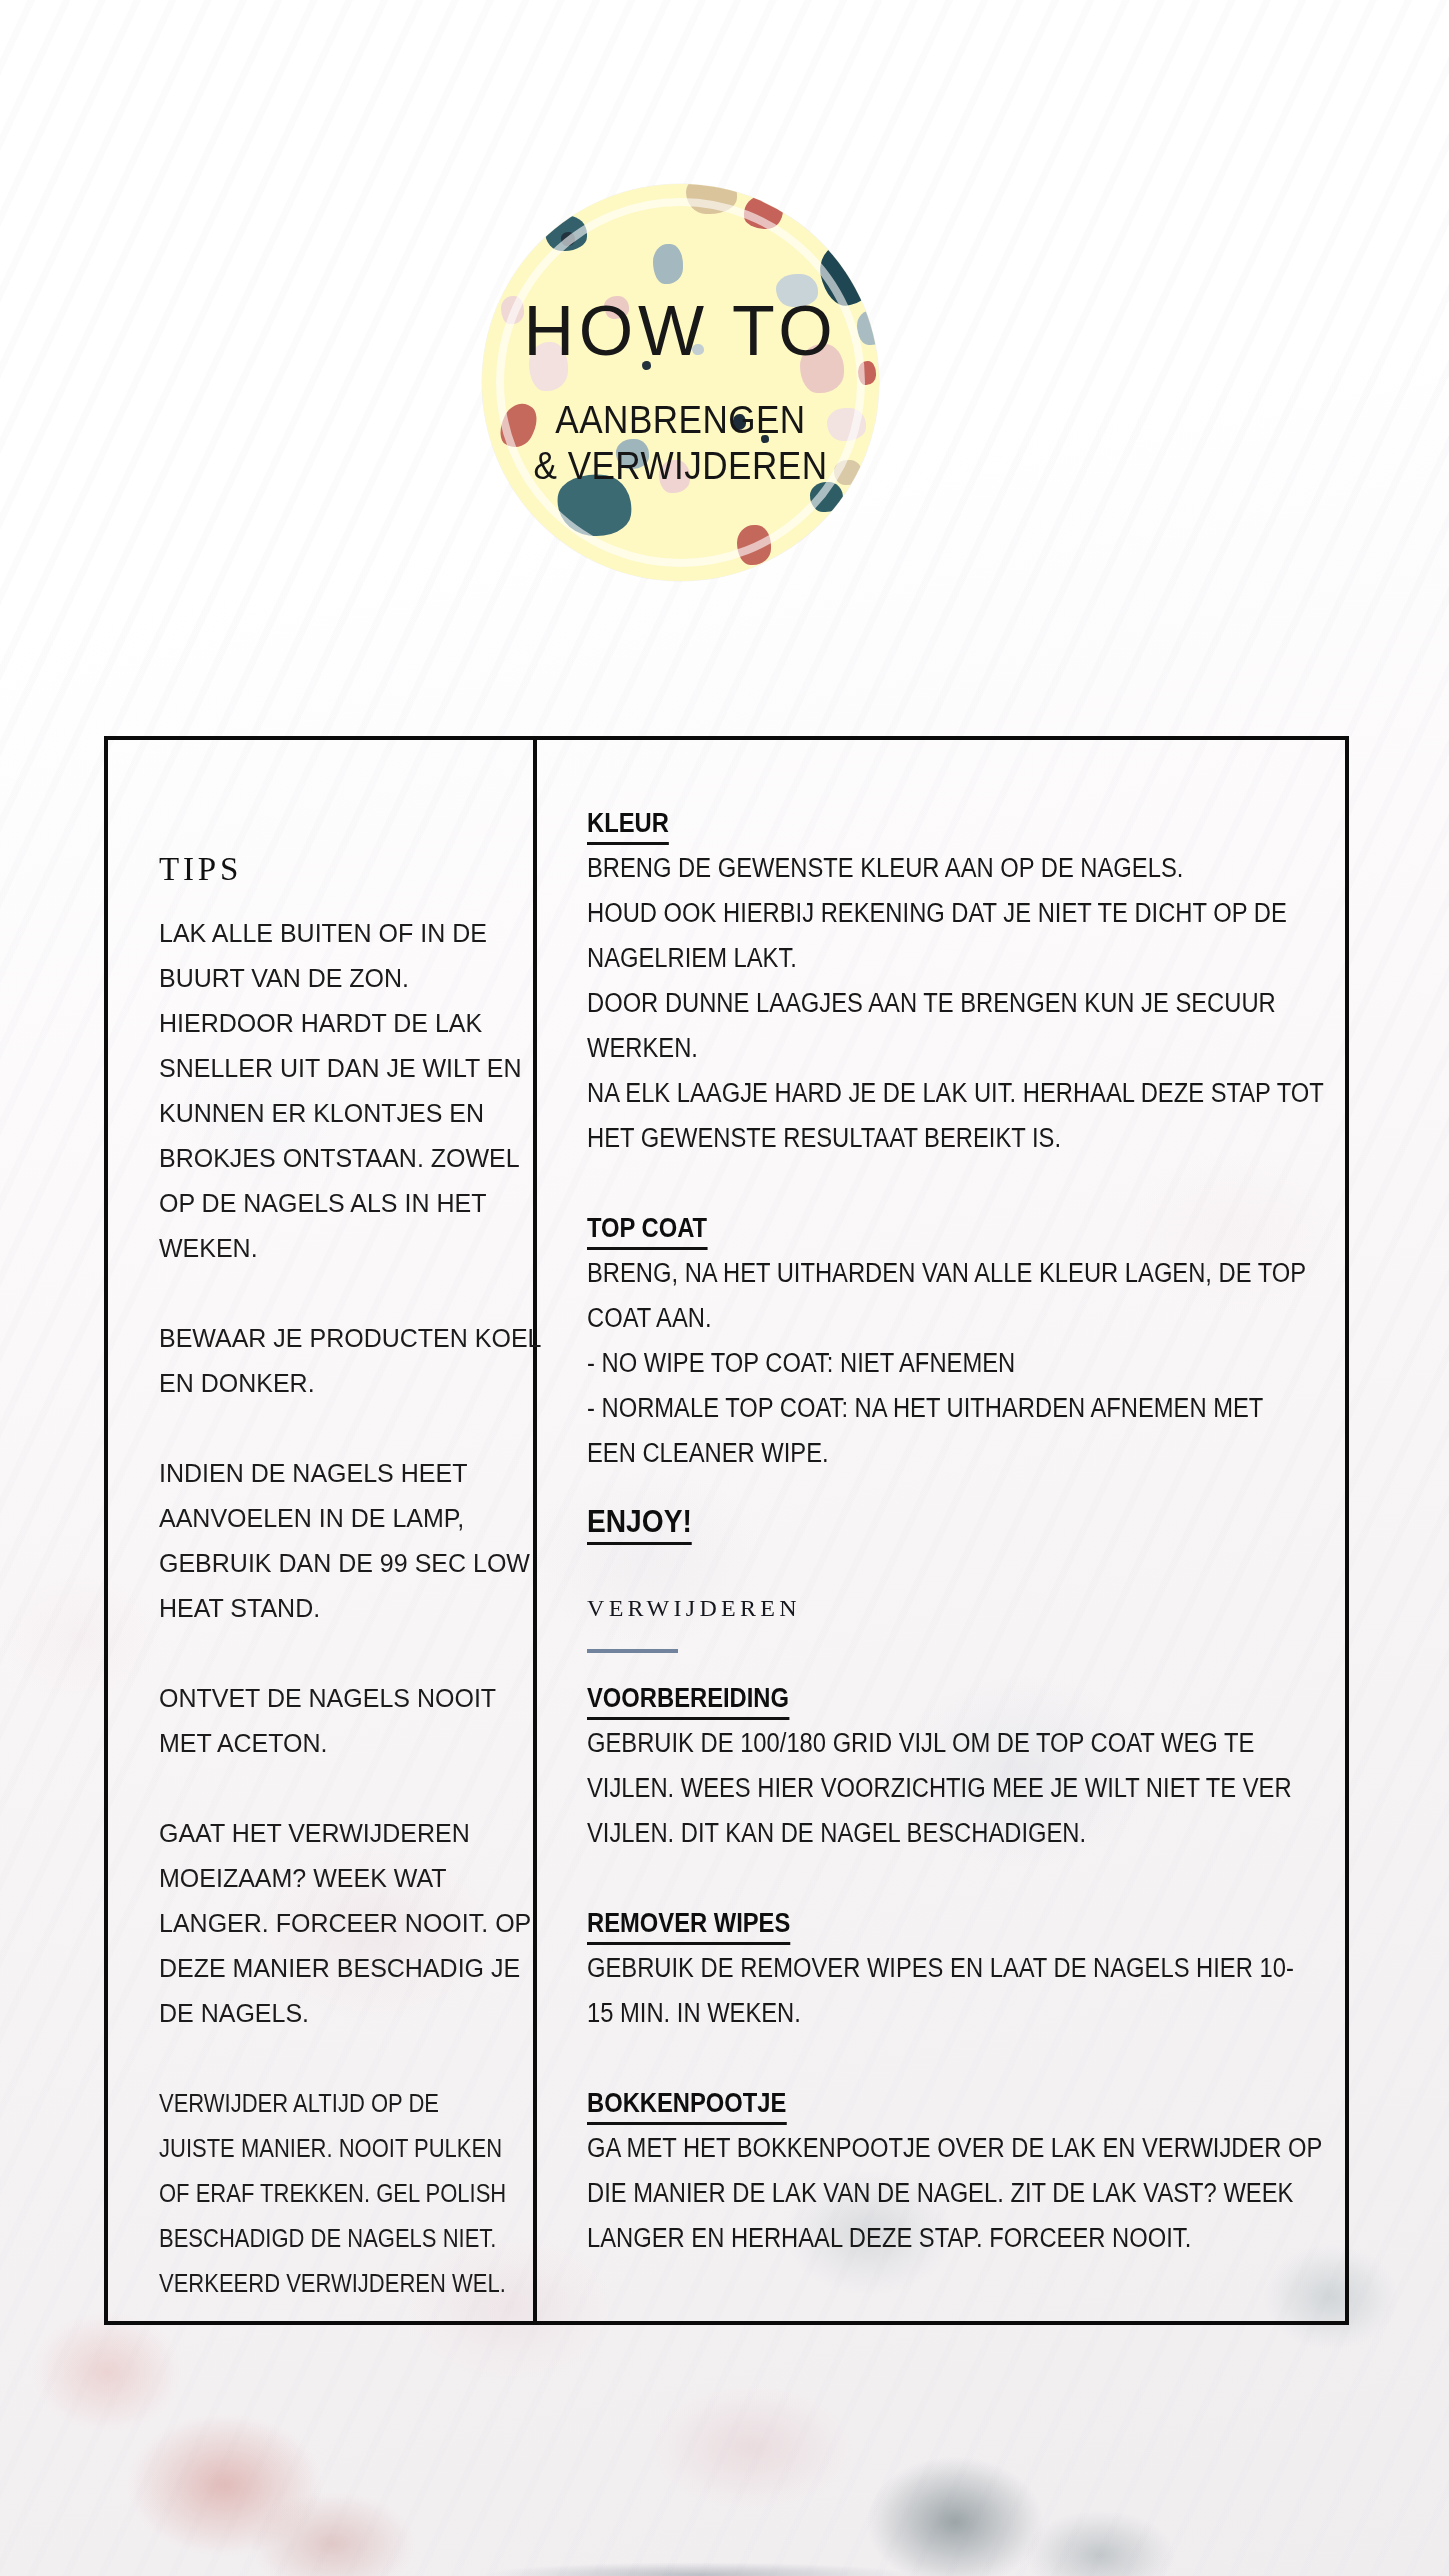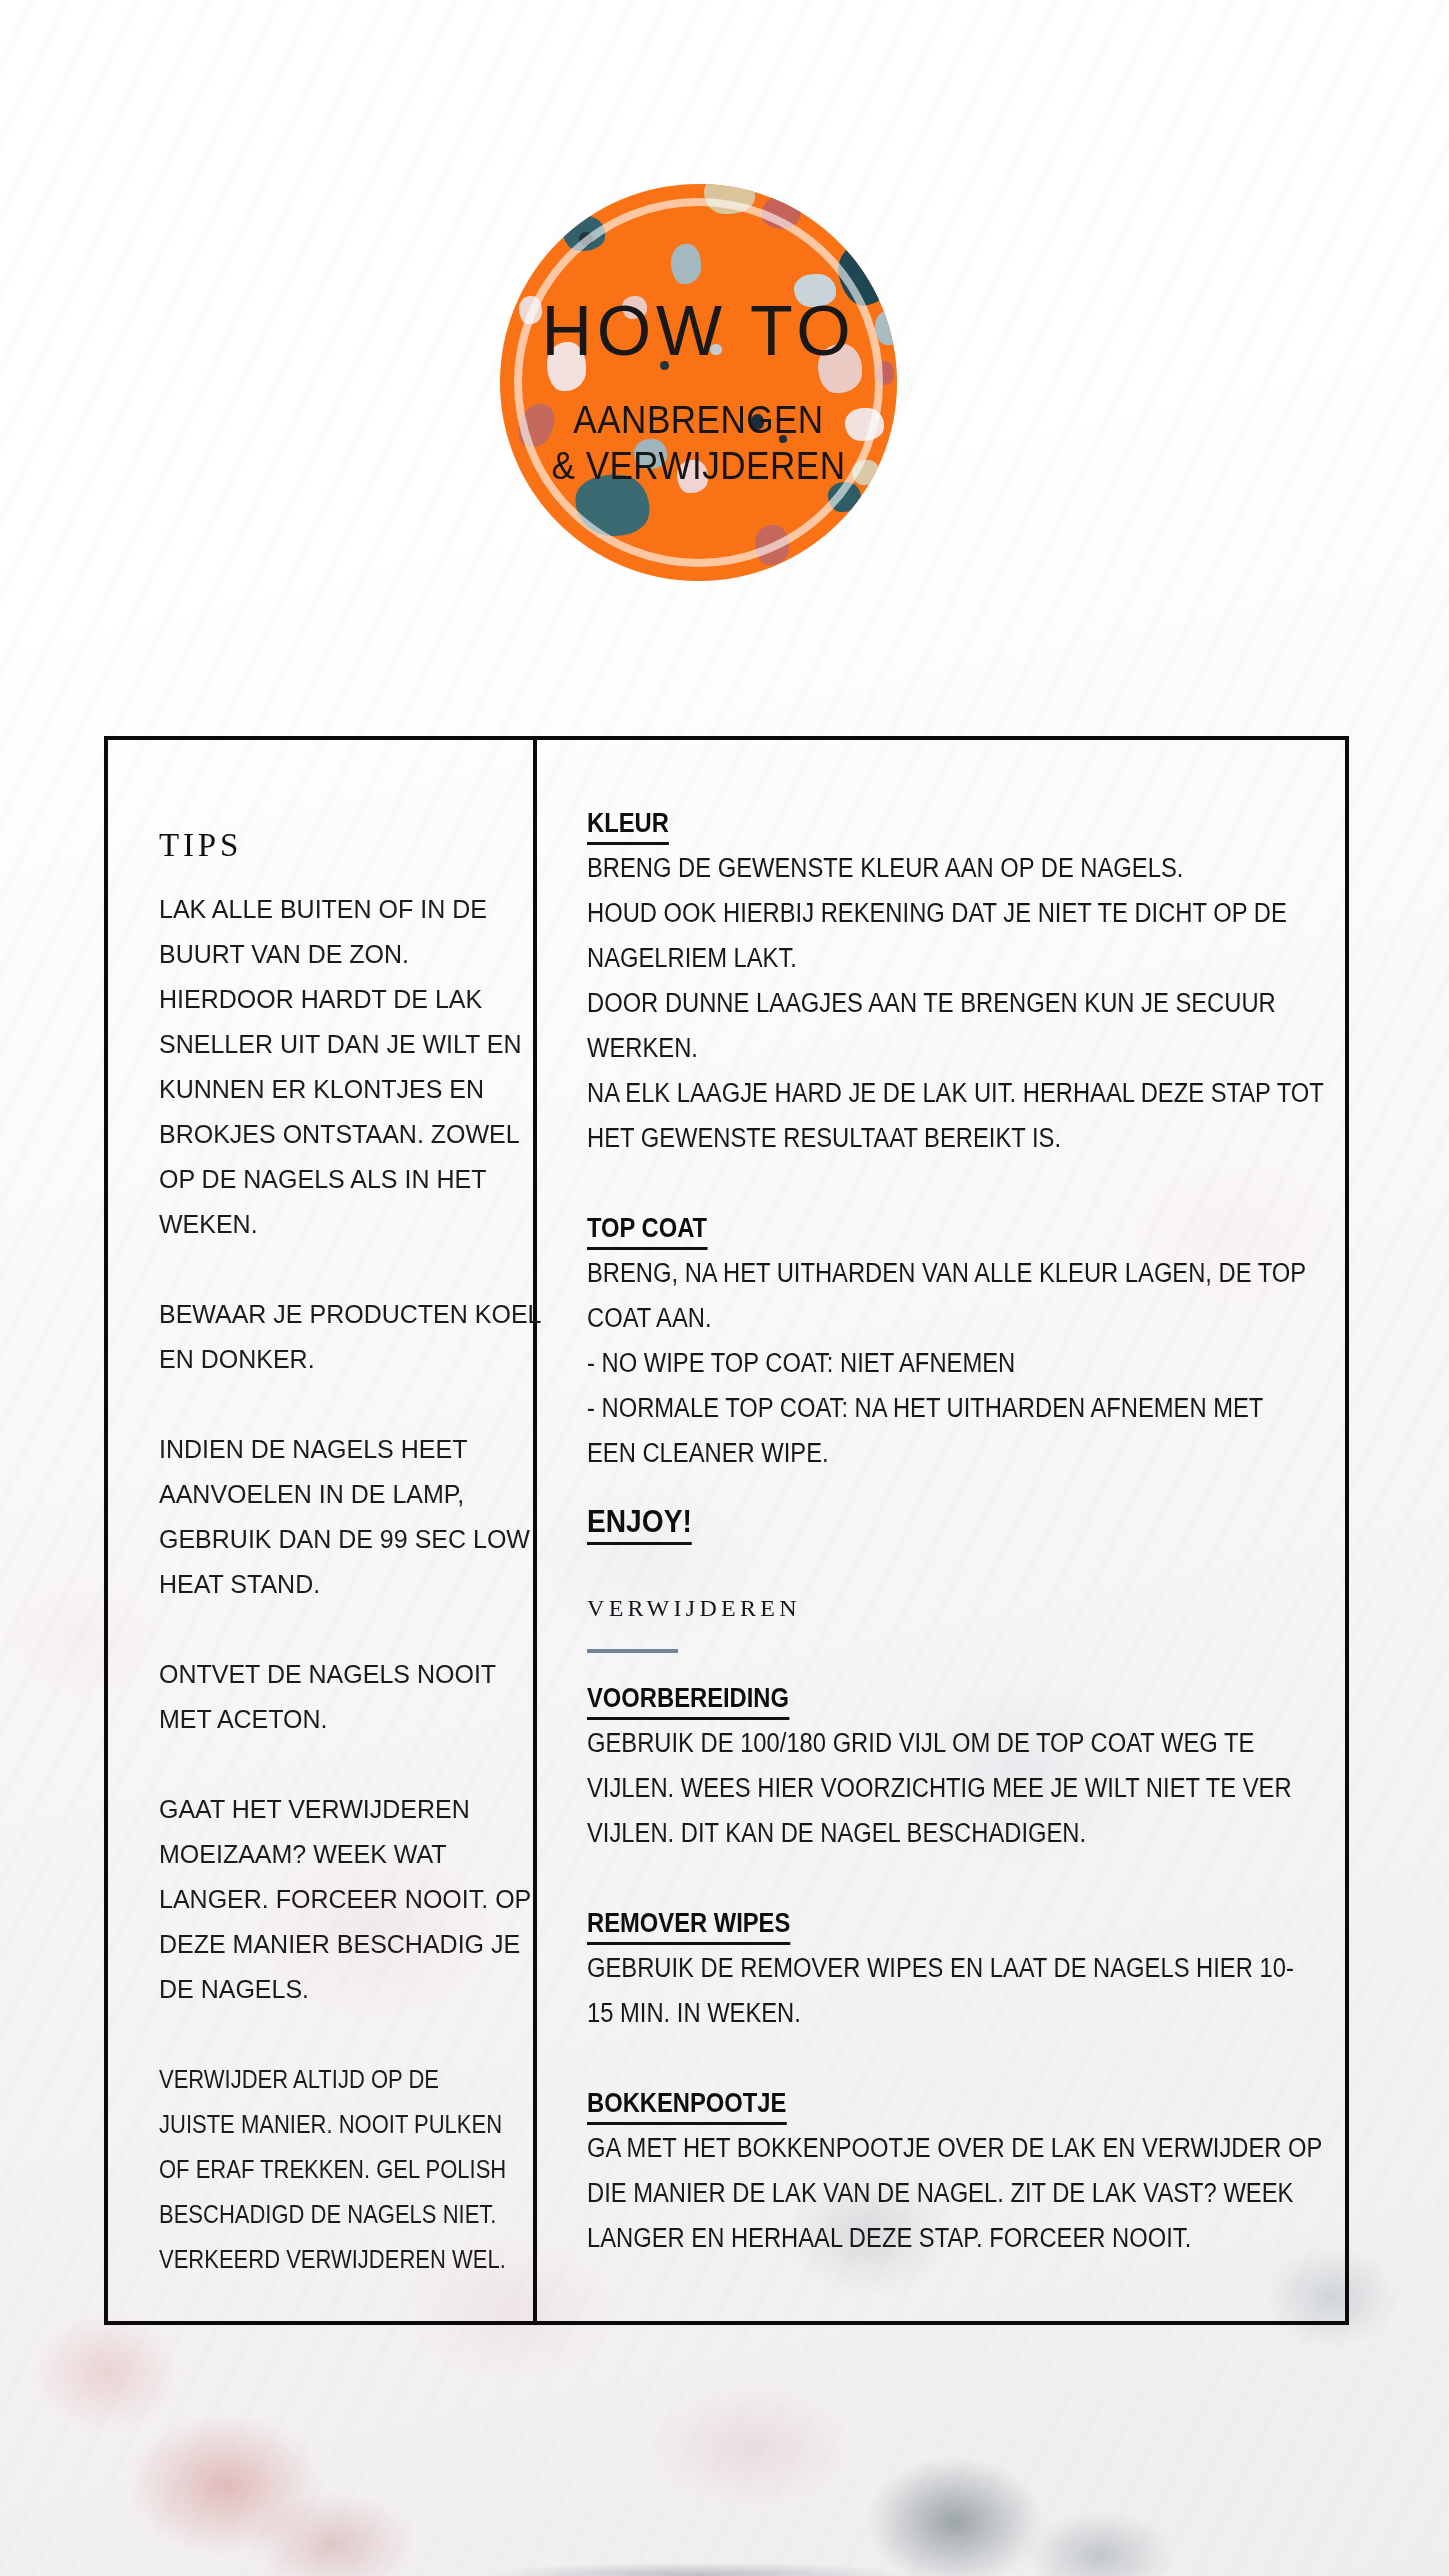--- a/index.html
+++ b/index.html
@@ -23,42 +23,42 @@
       radial-gradient(ellipse 161px 118px at 644px 1556px, rgba(210,210,220,0.15), transparent 75%),
       radial-gradient(ellipse 140px 107px at 1234px 1234px, rgba(235,220,222,0.18), transparent 75%),
       radial-gradient(ellipse 129px 97px at 268px 1127px, rgba(225,228,235,0.15), transparent 75%),
       radial-gradient(ellipse 107px 86px at 81px 1637px, rgba(228,205,208,0.15), transparent 75%),
       radial-gradient(ellipse 268px 16px at 698px 2575px, rgba(90,105,120,0.35), transparent 80%),
       repeating-linear-gradient(115deg, rgba(255,255,255,0) 0px, rgba(255,255,255,0) 25px, rgba(226,224,231,0.12) 25px, rgba(226,224,231,0.12) 32px),
       linear-gradient(168deg,#ffffff 0%,#ffffff 22%,#fcfafb 38%,#f8f5f6 60%,#f4f1f3 80%,#f0edef 100%);
   }
 
   
-  .logo{position:absolute;left:500px;top:184px;width:397px;height:397px;border-radius:50%;
-        background:#f97316;overflow:hidden;box-shadow:0 0 0 0.5px rgba(0,0,0,0.05);}
+  .logo{position:absolute;left:482px;top:184px;width:397px;height:397px;border-radius:50%;
+        background:#fef9c3;overflow:hidden;box-shadow:0 0 0 0.5px rgba(0,0,0,0.05);}
   .logo::after{content:"";position:absolute;inset:14px;border-radius:50%;
         border:8px solid rgba(255,255,255,0.60);pointer-events:none;}
   .terrazzo{position:absolute;inset:0;}
   .chip{position:absolute;display:block;border-radius:54% 46% 58% 42% / 48% 56% 44% 60%;}
   .logo-text{position:absolute;inset:0;text-align:center;}
   .logo-title{margin-top:110px;font-size:70px;font-weight:200;letter-spacing:4.8px;
         line-height:75px;color:#181818;}
   .logo-sub{font-size:39px;line-height:46px;color:#161616;letter-spacing:0.5px;
         transform:scaleX(0.9);transform-origin:50% 50%;white-space:nowrap;}
   .logo-sub.first{margin-top:28px;}
 
   
   .box{position:absolute;left:104px;top:736px;width:1245px;height:1589px;
        border:4.3px solid #0b0b0b;box-sizing:border-box;background:transparent;}
   .vdivider{position:absolute;left:425px;top:0;width:4.3px;height:100%;background:#0b0b0b;}
 
   .serif-h{font-family:"Liberation Serif",serif;font-weight:400;margin:0;color:#15181e;}
 
   
-  .col-left{position:absolute;left:51px;top:86px;width:370px;}
+  .col-left{position:absolute;left:51px;top:110px;width:370px;}
   .tips-h{font-size:33px;letter-spacing:3.8px;line-height:39px;margin-bottom:21.5px;color:#101010;}
   .para{font-size:25px;line-height:45px;margin:0 0 45px 0;color:#1b1b1b;}
   .para:last-child{margin-bottom:0;}
   .ln{white-space:nowrap;}
   .condp .ln{transform:scaleX(0.88);transform-origin:0 50%;}
 
   
   .col-right{position:absolute;left:479px;top:50px;width:794px;}
   .rtext{font-size:27px;line-height:45px;color:#181818;}
   .sec{margin-top:45px;}

